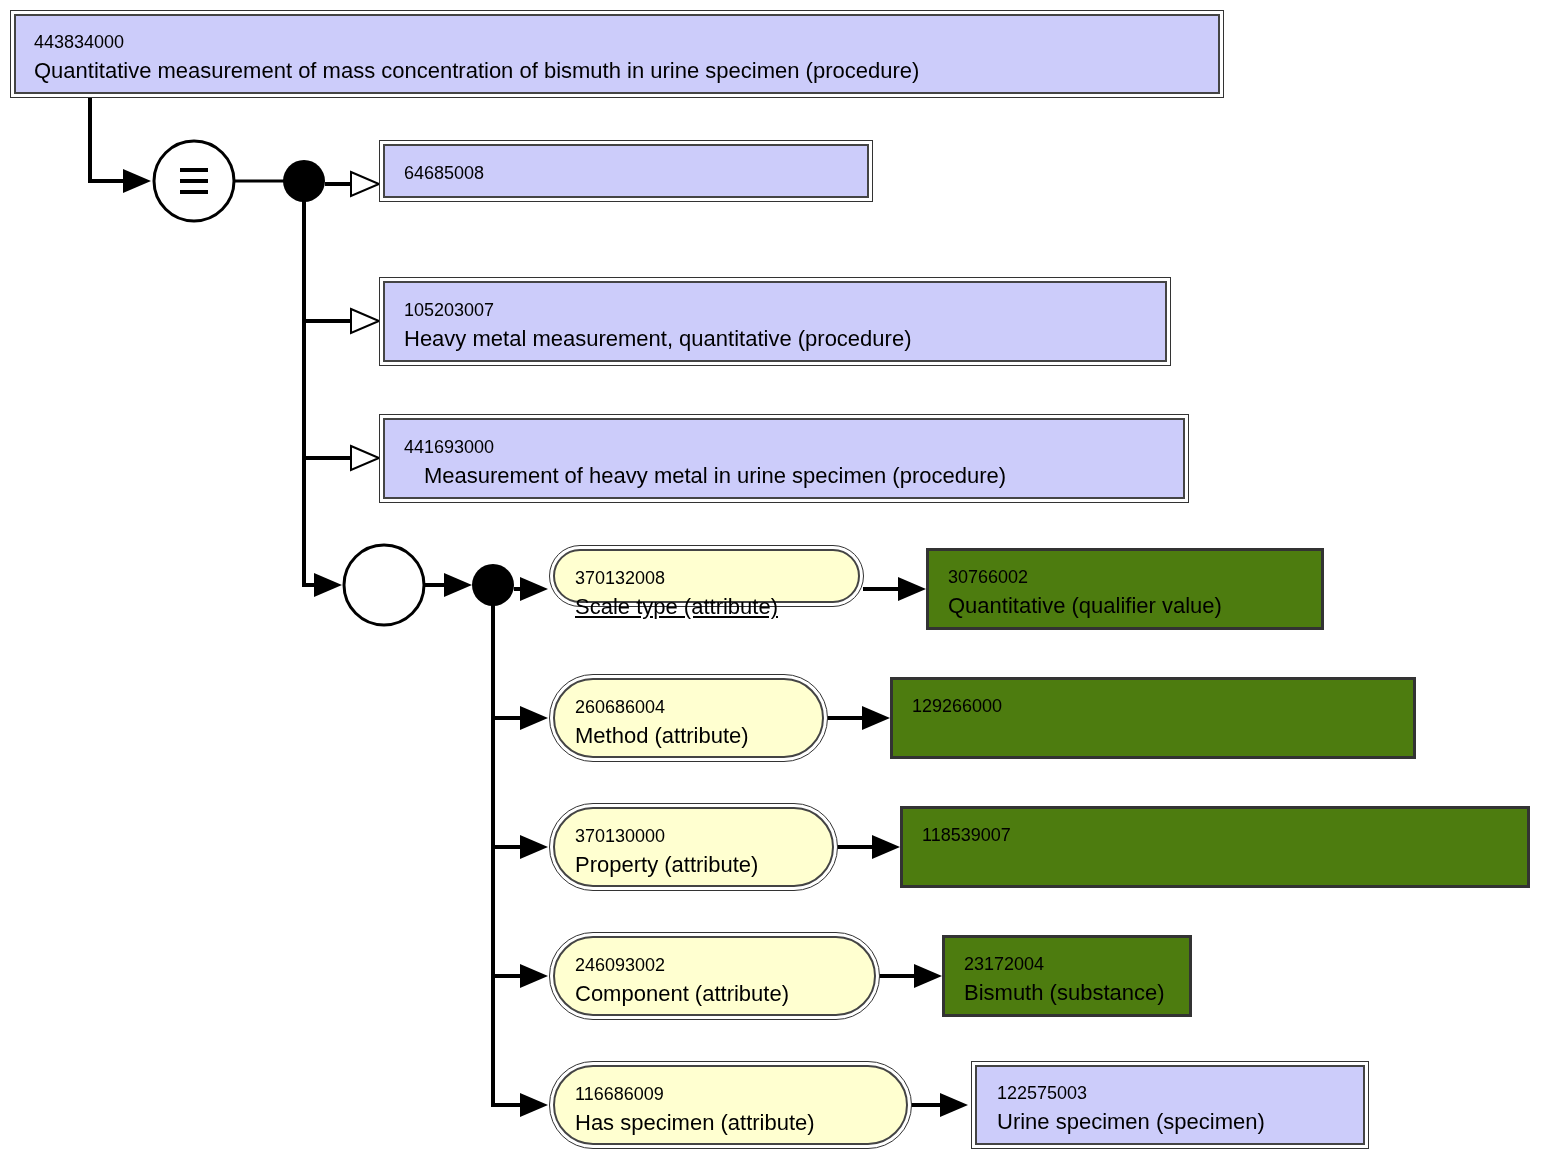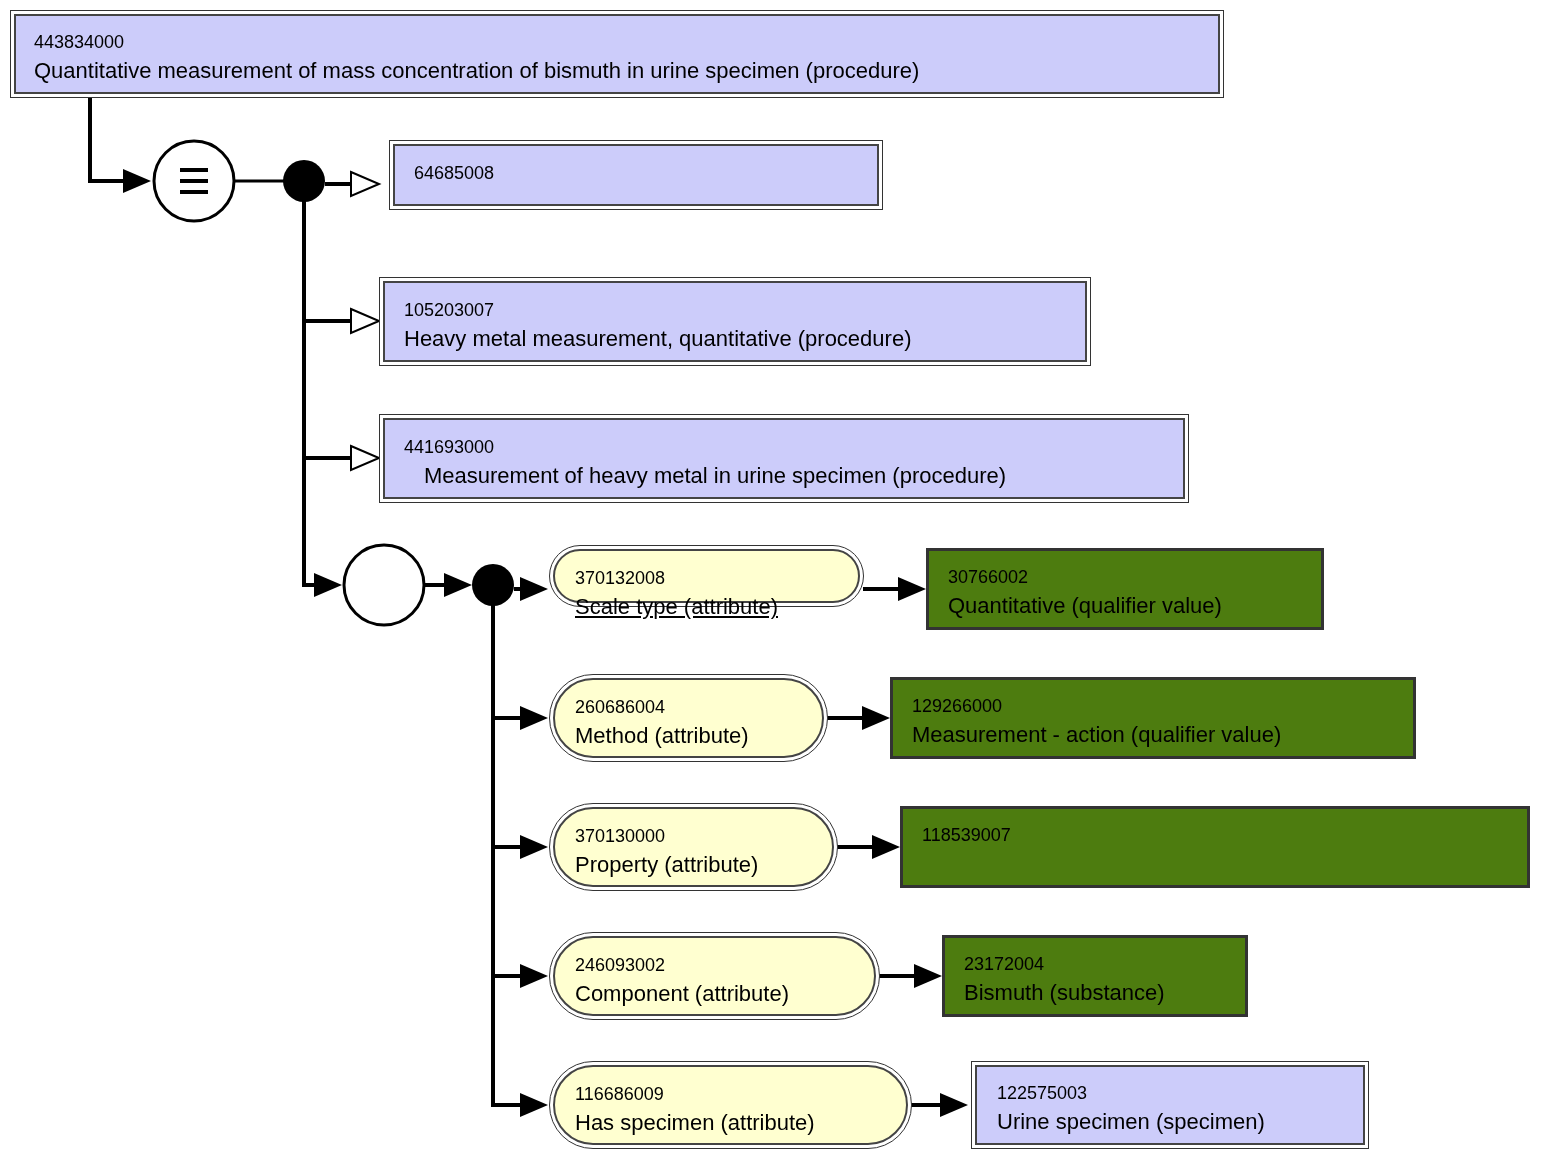--- a/index.html
+++ b/index.html
@@ -95,27 +95,27 @@
   <path d="M940,1093 L968,1105 L940,1117 Z" fill="#000"></path>
 </svg>
 
 <div class="node concept-defined" style="left:10px; top:10px; width:1214px; height:88px;">
   <div class="inner">
     <span class="code" style="left:18px; top:16px;">443834000</span>
     <span class="term" style="left:18px; top:42px;">Quantitative measurement of mass concentration of bismuth in urine specimen (procedure)</span>
   </div>
 </div>
 
-<div class="node concept-defined" style="left:389px; top:140px; width:494px; height:70px;">
+<div class="node concept-defined" style="left:379px; top:140px; width:494px; height:62px;">
   <div class="inner">
     <span class="code" style="left:19px; top:17px;">64685008</span>
   </div>
 </div>
 
-<div class="node concept-defined" style="left:379px; top:277px; width:712px; height:89px;">
+<div class="node concept-defined" style="left:379px; top:277px; width:792px; height:89px;">
   <div class="inner">
     <span class="code" style="left:19px; top:17px;">105203007</span>
     <span class="term" style="left:19px; top:43px;">Heavy metal measurement, quantitative (procedure)</span>
   </div>
 </div>
 
 <div class="node concept-defined" style="left:379px; top:414px; width:810px; height:89px;">
   <div class="inner">
     <span class="code" style="left:19px; top:17px;">441693000</span>
     <span class="term" style="left:19px; top:43px;margin-left:20px;">Measurement of heavy metal in urine specimen (procedure)</span>
@@ -155,29 +155,28 @@
 
 <div class="node concept-primitive" style="left:926px; top:548px; width:398px; height:82px;">
   <div class="inner">
     <span class="code" style="left:19px; top:16px;">30766002</span>
     <span class="term" style="left:19px; top:42px;">Quantitative (qualifier value)</span>
   </div>
 </div>
 <div class="node concept-primitive" style="left:890px; top:677px; width:526px; height:82px;">
   <div class="inner">
     <span class="code" style="left:19px; top:16px;">129266000</span>
-    <span class="term" style="left:19px; top:42px;">Measurement - action (qualifier value)</span>
   </div>
 </div>
 <div class="node concept-primitive" style="left:900px; top:806px; width:630px; height:82px;">
   <div class="inner">
     <span class="code" style="left:19px; top:16px;">118539007</span>
   </div>
 </div>
-<div class="node concept-primitive" style="left:942px; top:935px; width:306px; height:82px;">
+<div class="node concept-primitive" style="left:942px; top:935px; width:250px; height:82px;">
   <div class="inner">
     <span class="code" style="left:19px; top:16px;">23172004</span>
     <span class="term" style="left:19px; top:42px;">Bismuth (substance)</span>
   </div>
 </div>
 <div class="node concept-defined" style="left:971px; top:1061px; width:398px; height:88px;">
   <div class="inner">
     <span class="code" style="left:20px; top:16px;">122575003</span>
     <span class="term" style="left:20px; top:42px;">Urine specimen (specimen)</span>
   </div>

